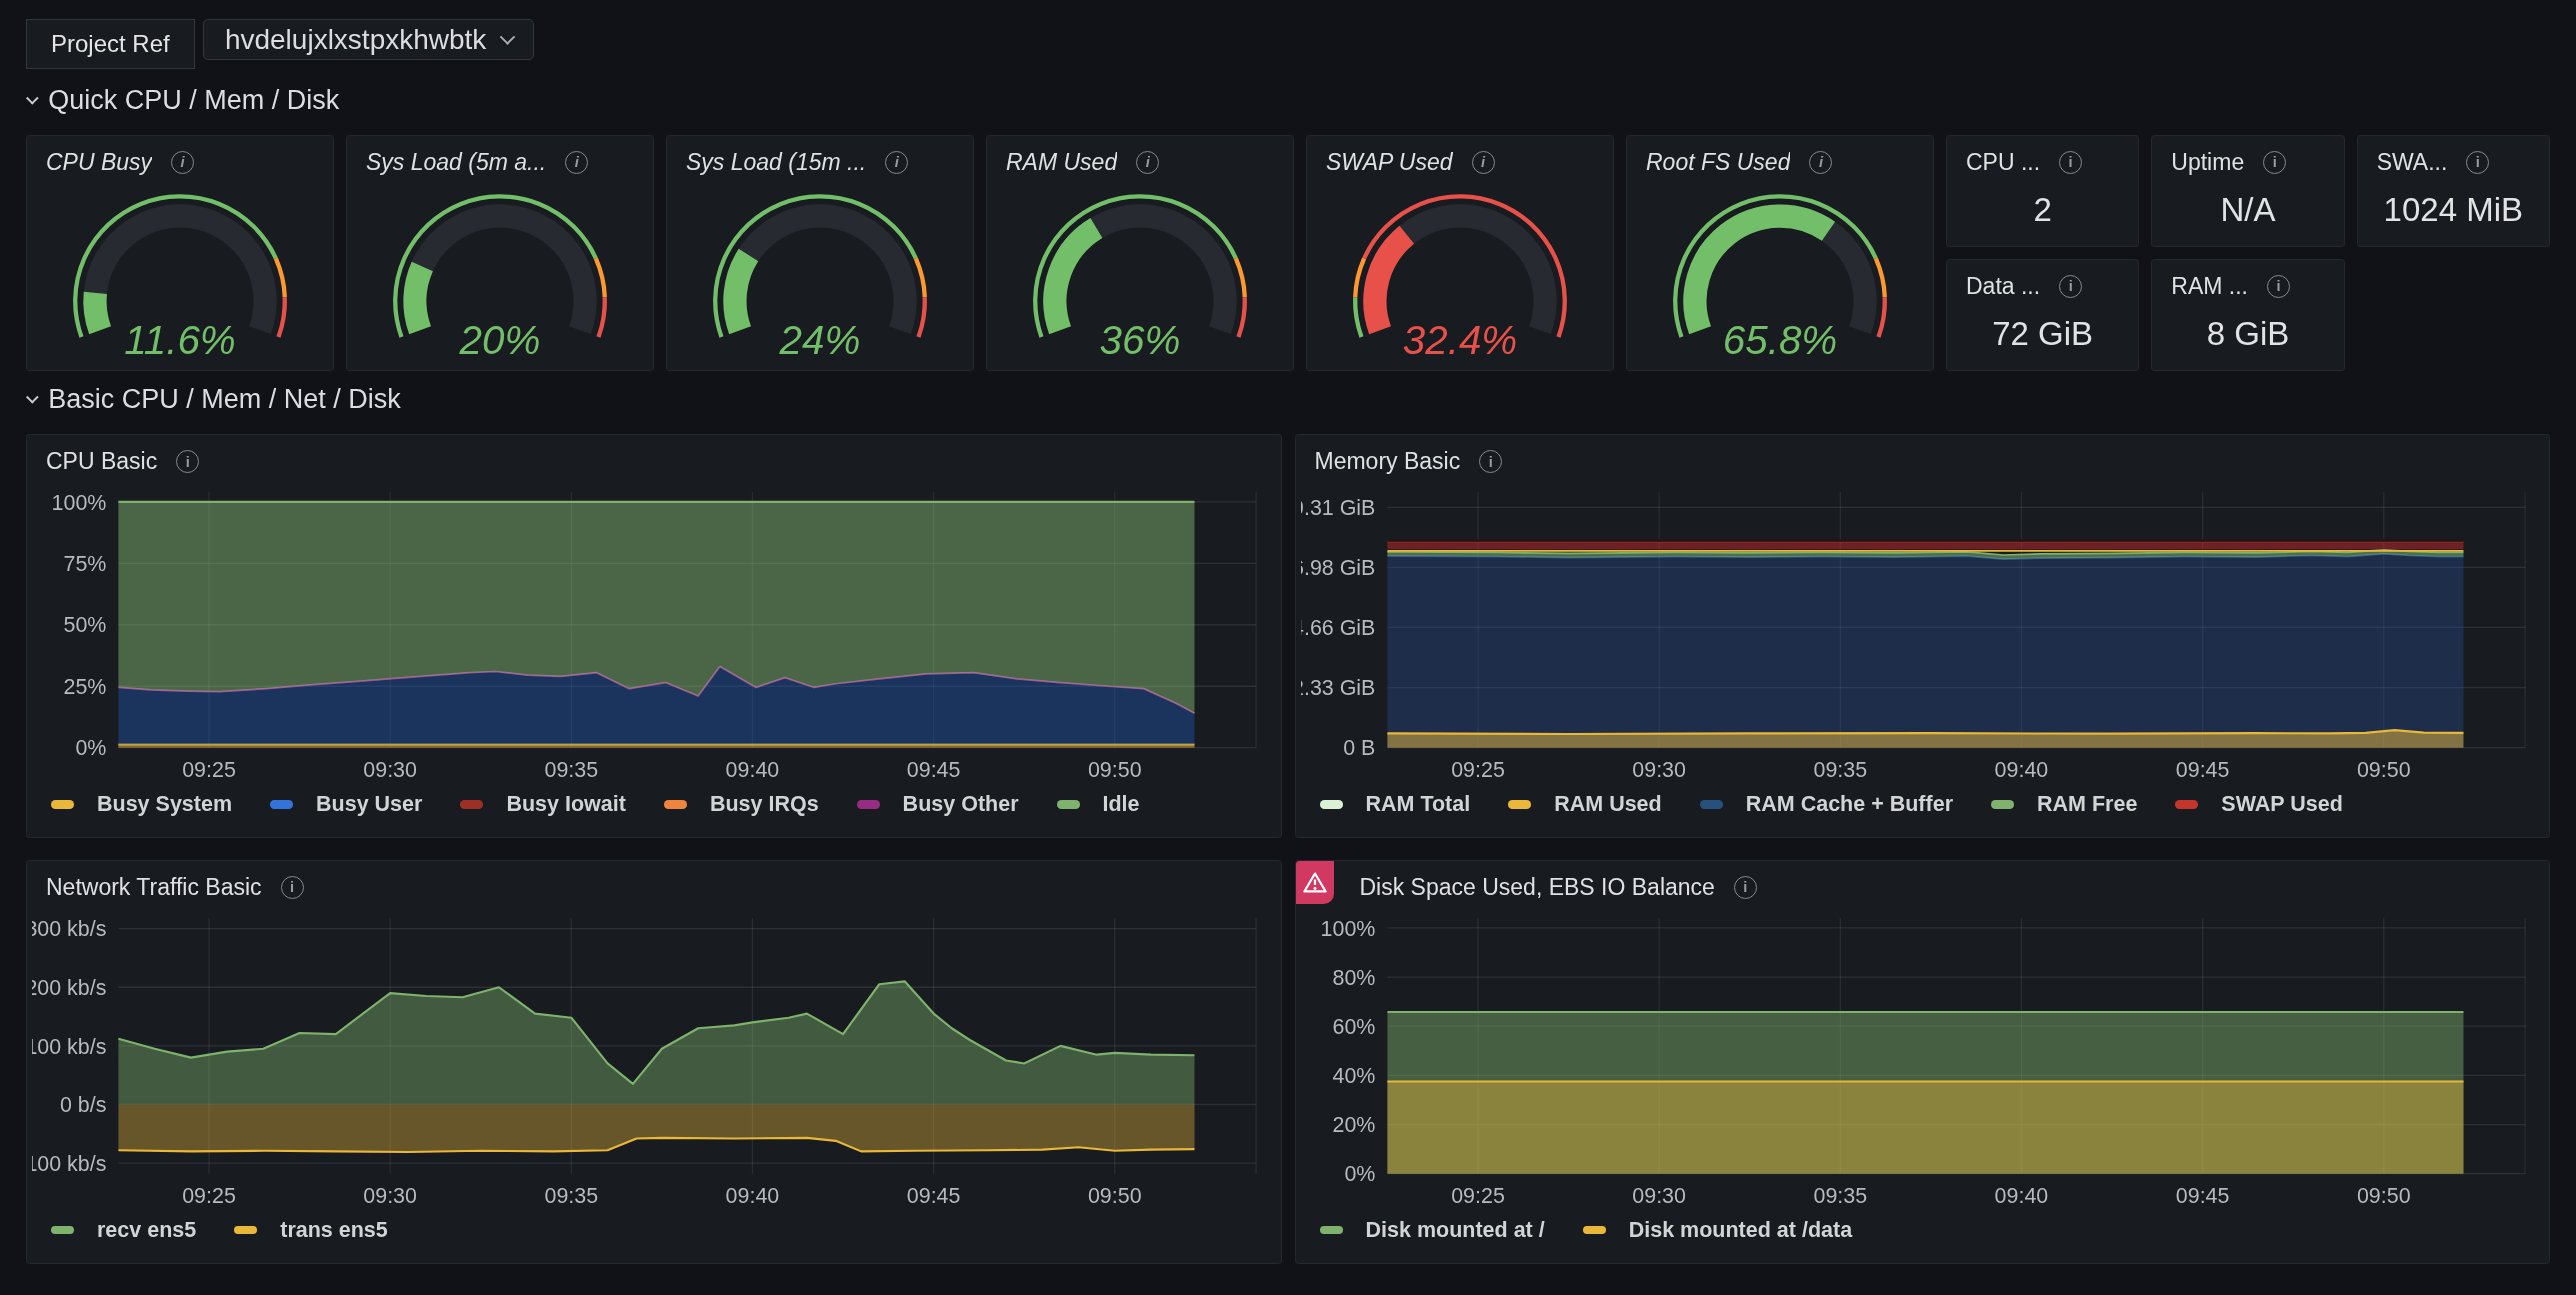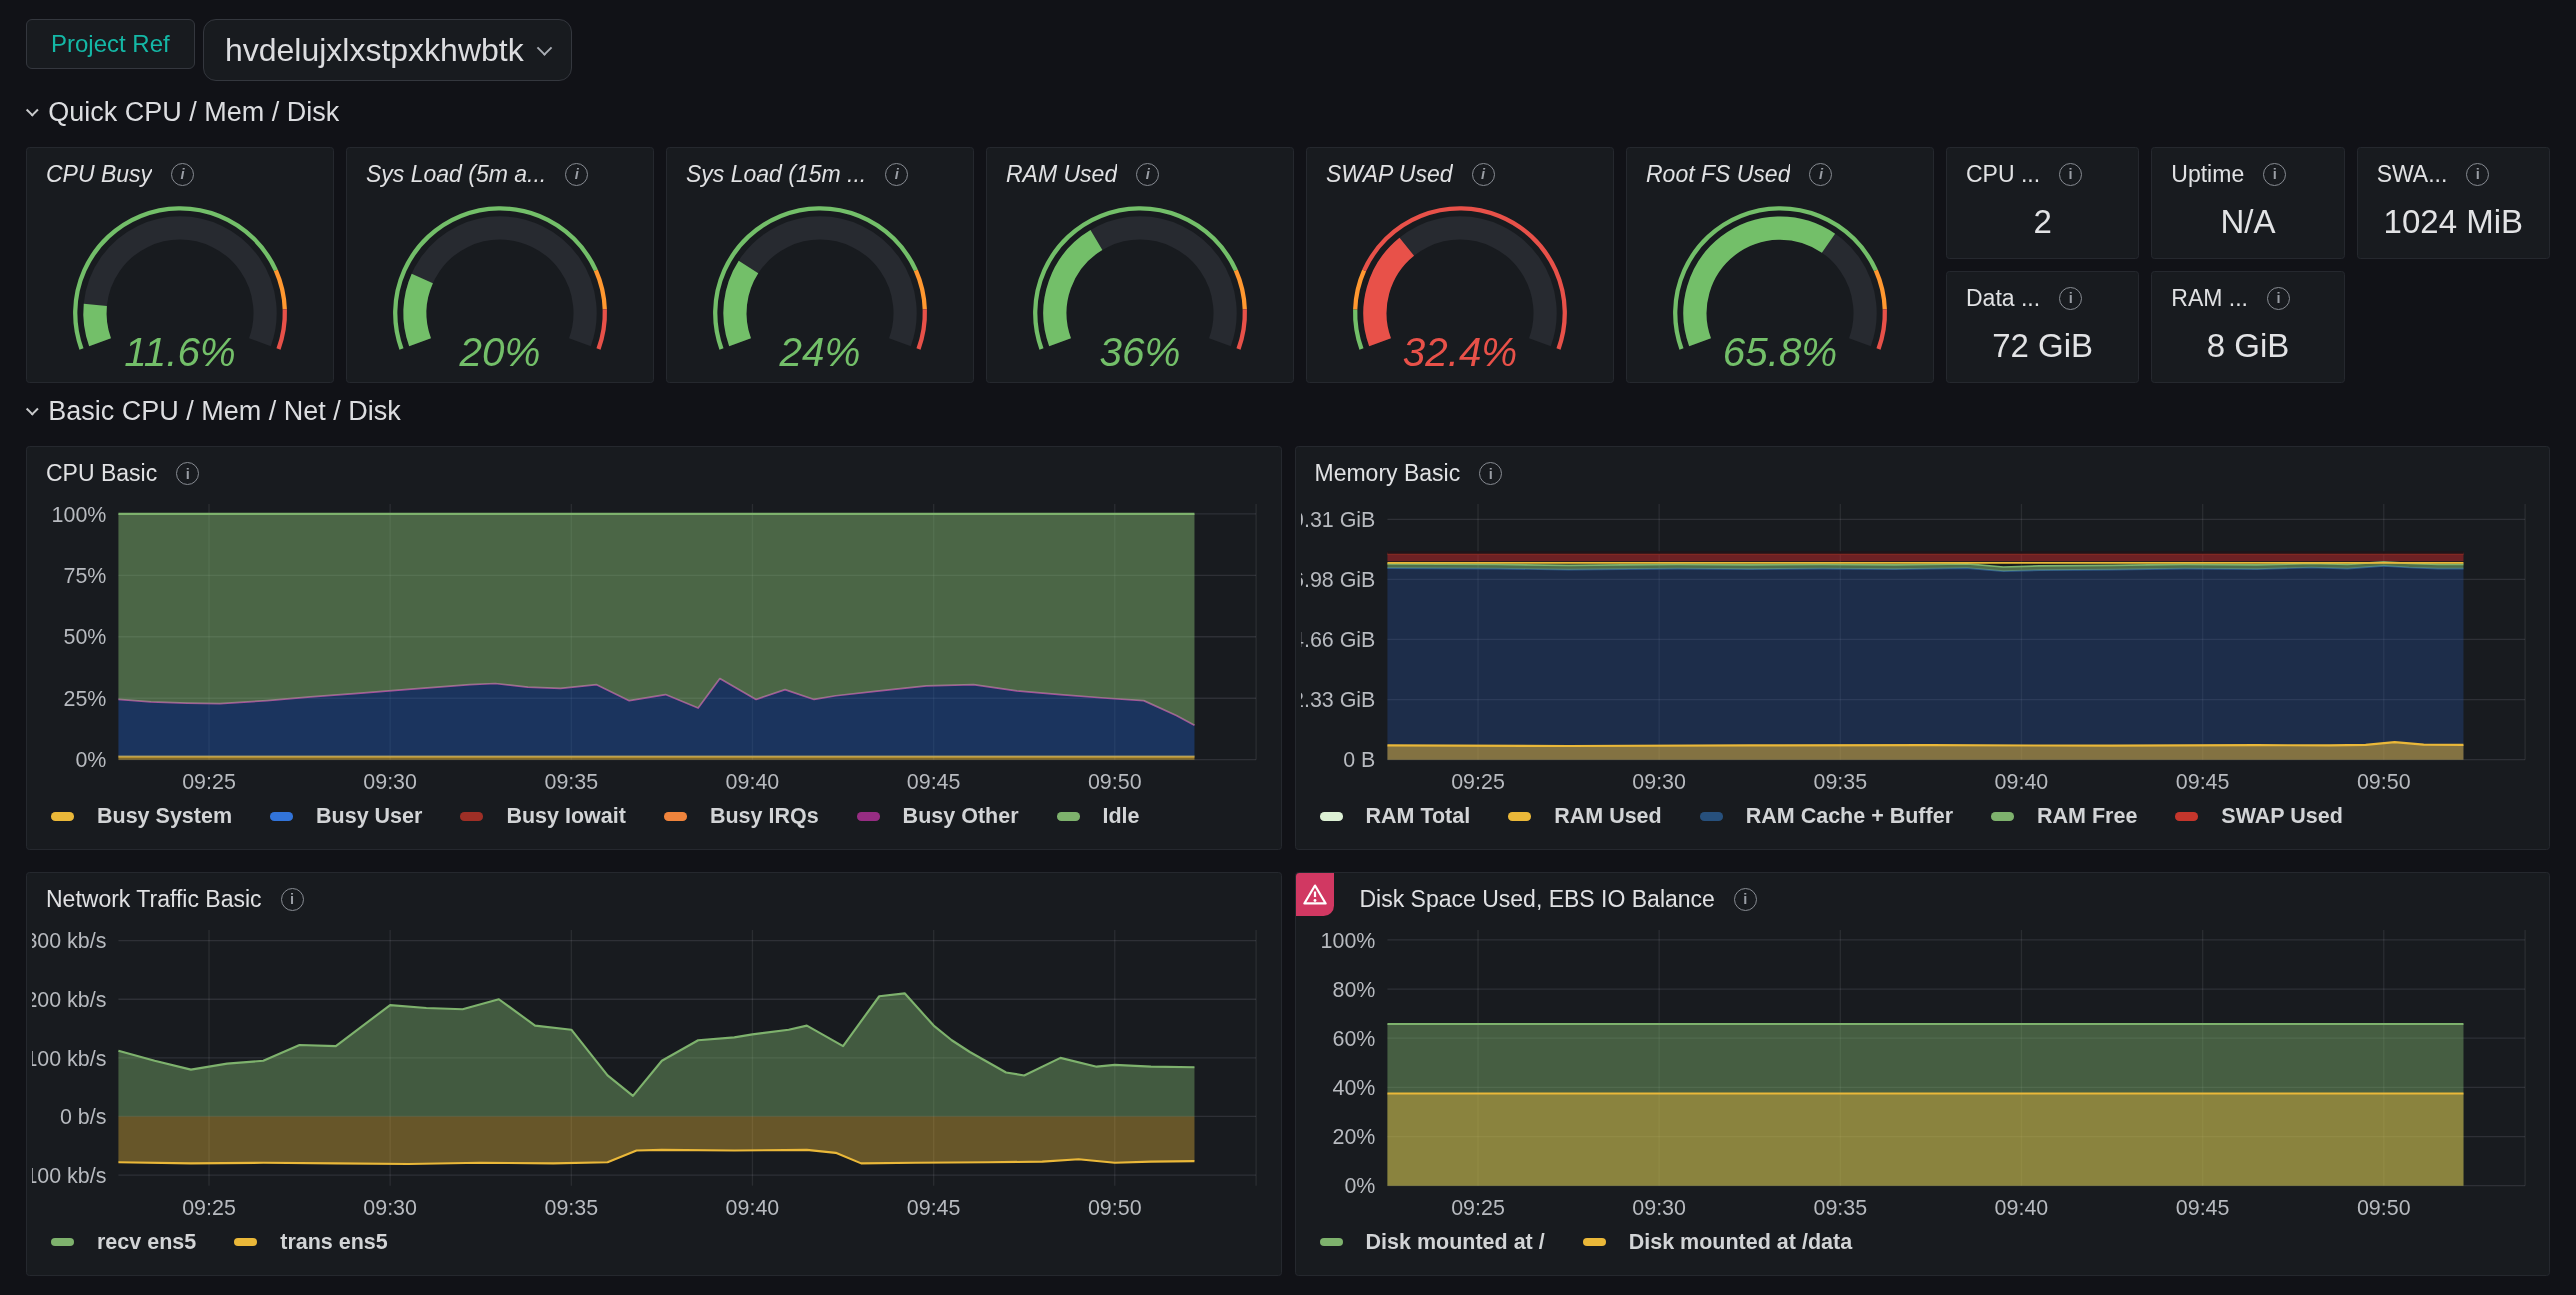--- a/index.html
+++ b/index.html
@@ -3,25 +3,25 @@
 <meta charset="utf-8">
 <style>
   * { margin:0; padding:0; box-sizing:border-box; }
   html,body { width:2576px; height:1296px; background:#111217; overflow:hidden;
     font-family:"Liberation Sans", sans-serif; }
   .root { padding:19px 26px 0 26px; }
 
   
   .toolbar { display:flex; gap:8.6px; margin-bottom:15.5px; }
   .var-label { height:50px; padding:0 24px; display:flex; align-items:center;
-    border:0.9px solid #34373e; border-radius:6px; background:#181b1f;
-    color:#14b8a6; font-size:24px; font-weight:500; cursor:pointer;}
-  .var-value { height:62px; padding:0 20.6px; display:flex; align-items:center; gap:15.5px;
-    border:0.9px solid #34373e; border-radius:13px; background:#181b1f;
-    color:#dcdde0; font-size:32px; font-weight:500; cursor:pointer;}
+    border:0.9px solid #34373e; border-radius:0; background:#181b1f;
+    color:#e5e5e5; font-size:24px; font-weight:500; cursor:pointer;}
+  .var-value { height:41px; padding:0 20.6px; display:flex; align-items:center; gap:15.5px;
+    border:0.9px solid #34373e; border-radius:5px; background:#181b1f;
+    color:#dcdde0; font-size:28px; font-weight:500; cursor:pointer;}
   .chev { width:11px; height:11px; border-right:2.6px solid #a9adb4; border-bottom:2.6px solid #a9adb4;
     transform:rotate(45deg) translate(-1.7px,-1.7px); display:inline-block; }
   .chev.small { width:8.6px; height:8.6px; border-width:2.1px; border-color:#c9cacc; }
 
   
   .section-header { display:flex; align-items:center; gap:12px; margin:13.7px 0 19px 1.7px;
     font-size:27px; font-weight:500; color:#dcdde0; cursor:pointer;text-align:center; }
 
   
   .top-grid { display:grid; grid-template-columns:repeat(6,356fr) repeat(3,232fr);

